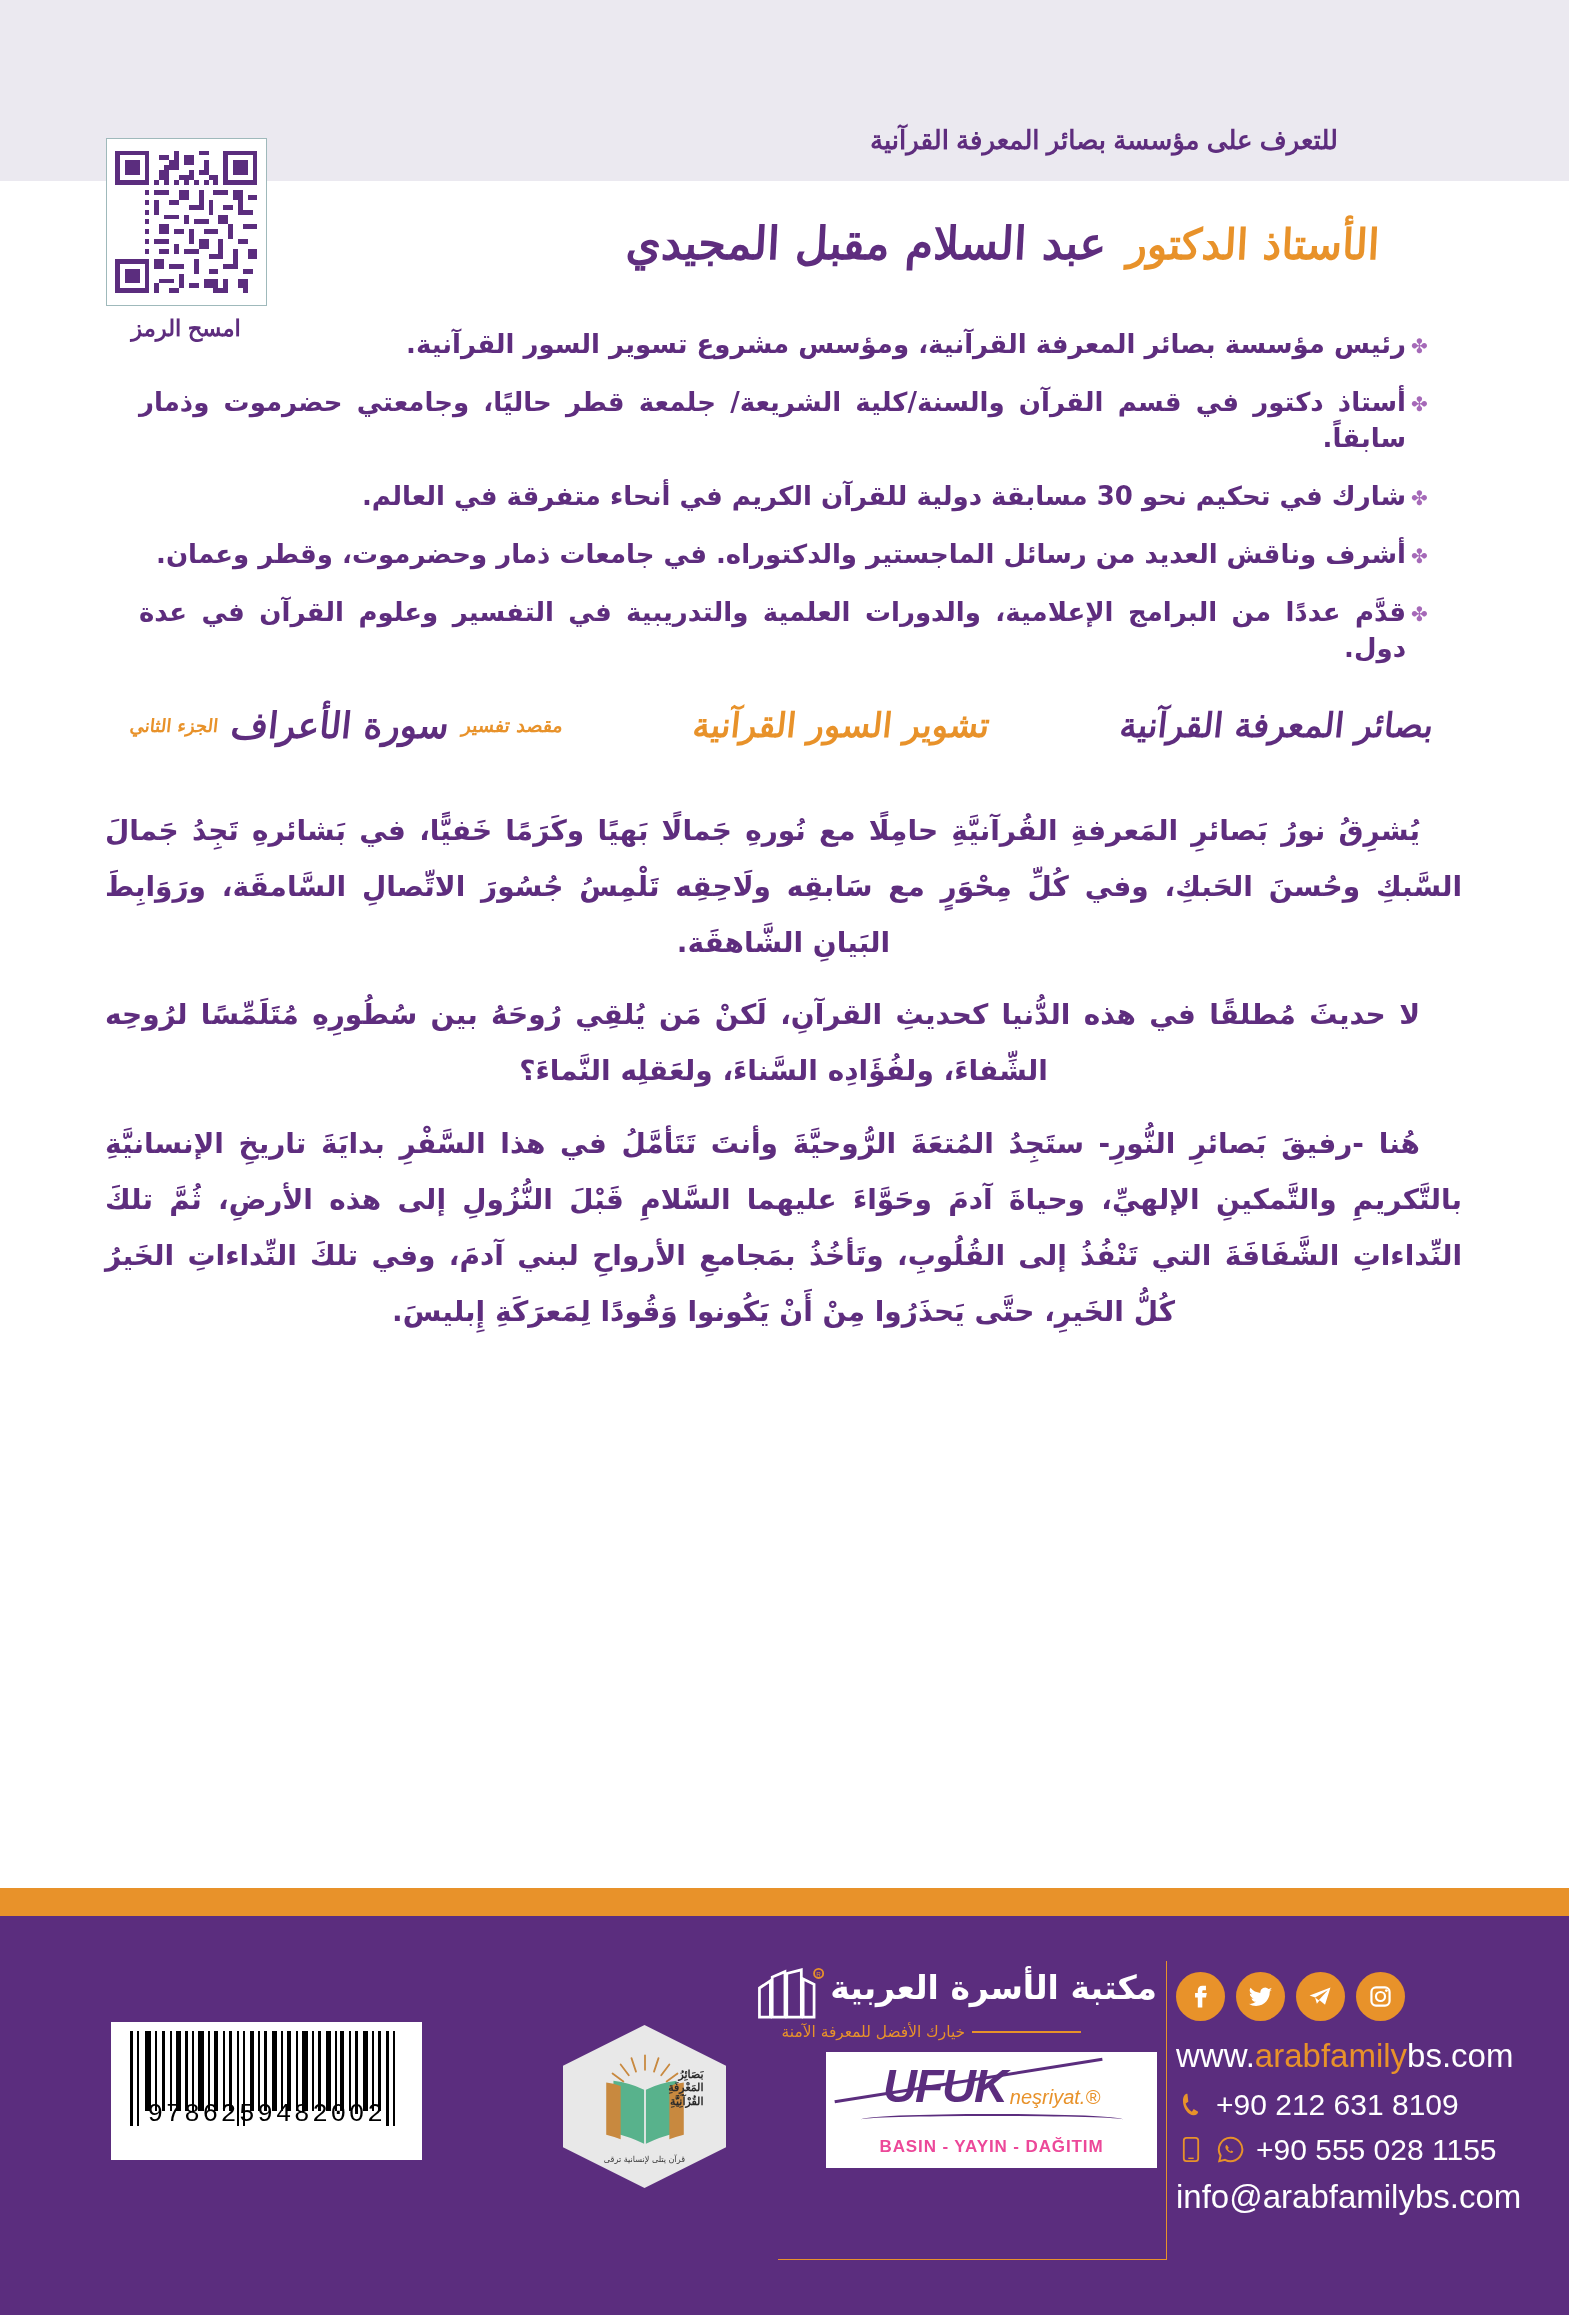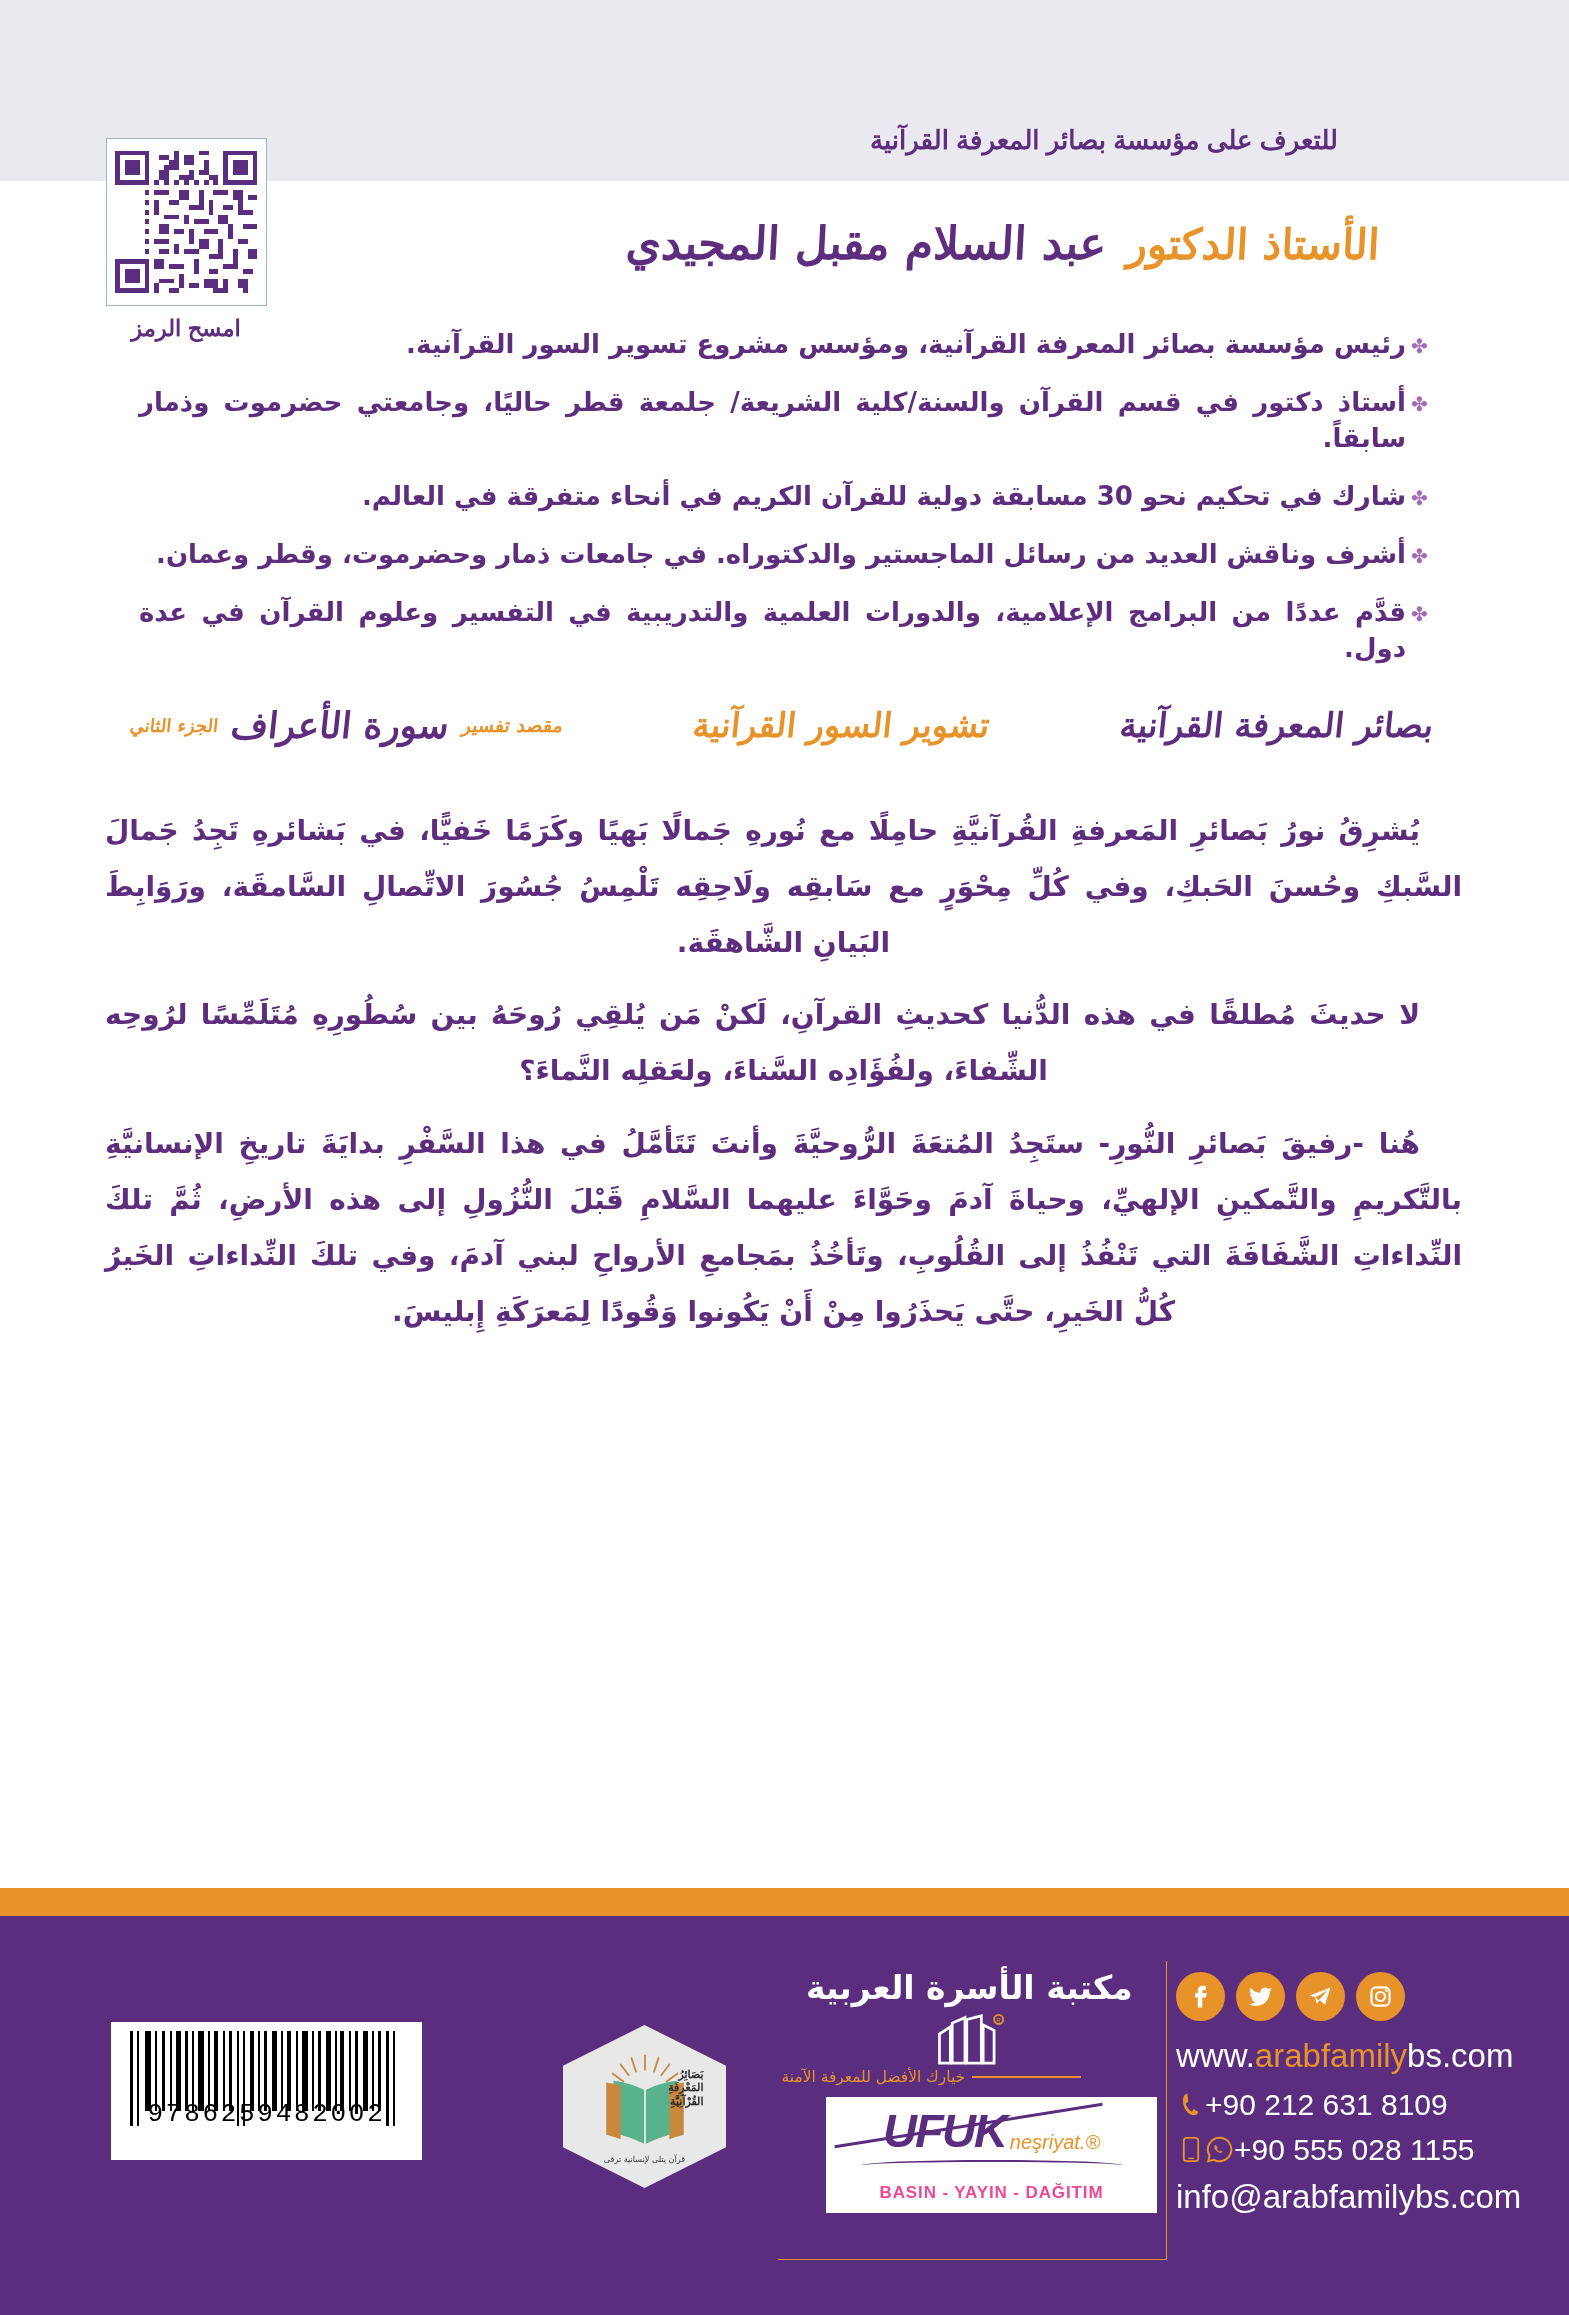--- a/index.html
+++ b/index.html
@@ -154,21 +154,21 @@
     text-align:center;margin-top:3px;
   }
 
   
   .pub-block{
     position:absolute;left:778px;top:1961px;width:389px;height:299px;
     border-right:1.8px solid #e8922a;border-bottom:1.8px solid #e8922a;
     box-sizing:border-box;padding:3.6px 9px 7.2px 3.6px;
   }
   .pub-logo-row{
-    display:flex;flex-direction:column;align-items:center;
+    display:flex;align-items:flex-start;
     justify-content:flex-start;direction:rtl;gap:5.4px;margin-top:3.6px;
   }
   .pub-icon{width:71px;height:51px;position:relative;}
   .pub-name{
     font-family:"DejaVu Sans", sans-serif;font-weight:bold;
     font-size:33px;color:#ffffff;letter-spacing:-0.9px;white-space:nowrap;
     line-height:40px;
   }
   .pub-slogan-row{
     display:flex;flex-direction:row-reverse;align-items:center;gap:7.2px;
@@ -213,21 +213,21 @@
     position:absolute;left:1176px;top:1972px;width:362px;
     direction:ltr;color:#ffffff;
   }
   .social-row{display:flex;flex-direction:row;gap:11px;margin-bottom:16.3px;}
   .social-badge{
     width:49px;height:49px;border-radius:50%;background:#e8922a;
     display:flex;align-items:center;justify-content:center;
   }
   .social-badge svg{display:block;}
   .contact-line{
-    display:flex;flex-direction:row;align-items:center;
+    display:flex;flex-direction:row;align-items:center;gap:11px;
     margin-bottom:11px;
   }
   .contact-ico{
     width:29px;min-width:29px;height:31px;display:flex;
     align-items:center;justify-content:center;color:#e8922a;
   }
   .contact-txt{
     font-family:"Liberation Sans", sans-serif;font-size:30px;
     color:#ffffff;letter-spacing:0px;white-space:nowrap;
   }

